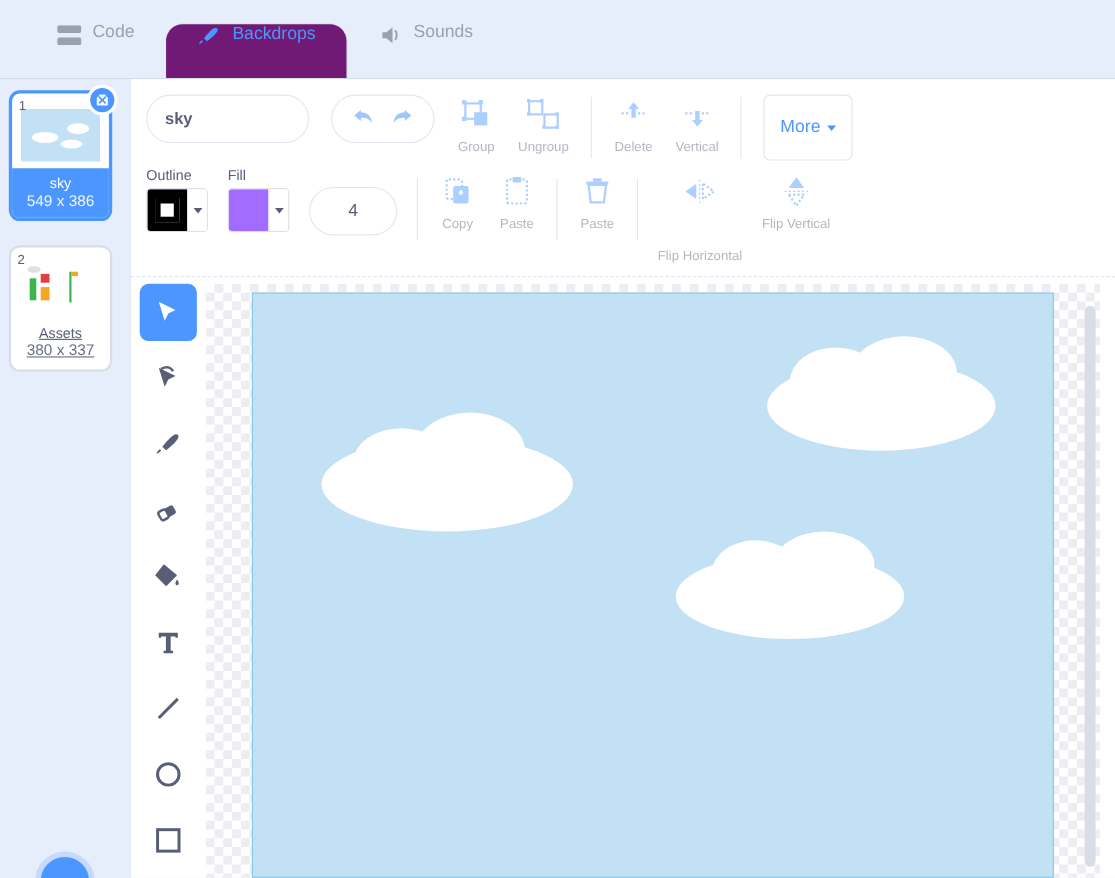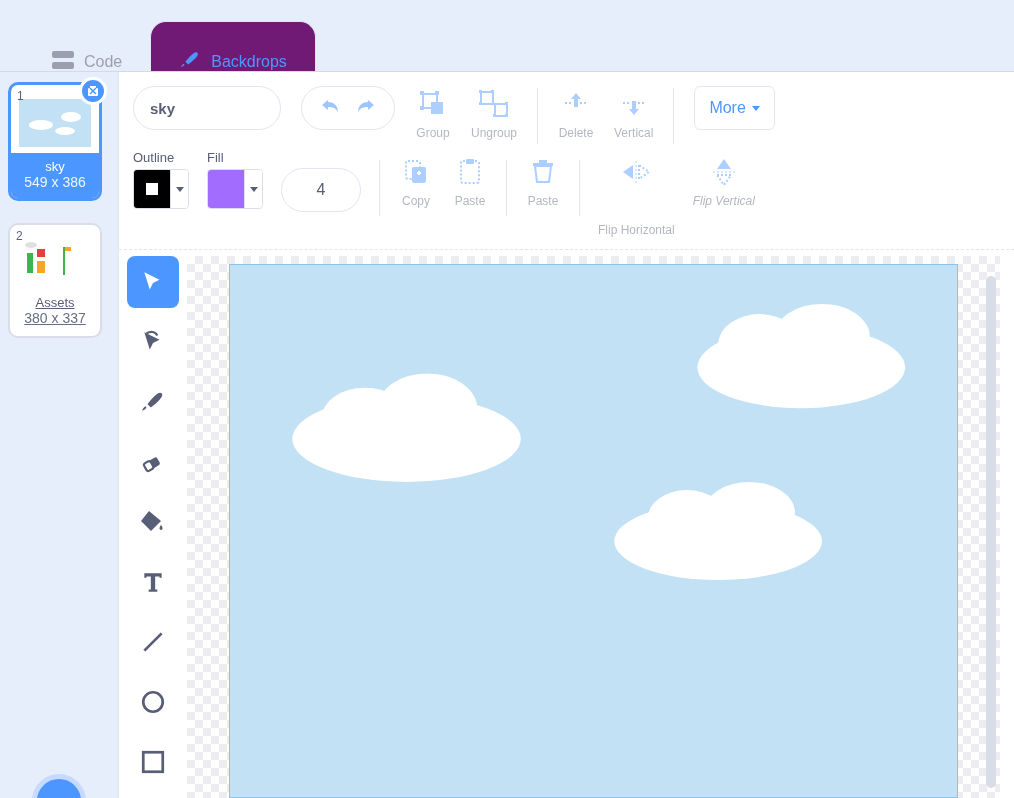--- a/index.html
+++ b/index.html
@@ -13,21 +13,21 @@
   }
   
   .tabbar {
     padding-top: 18px;
     height: 72px;
     display: flex; align-items: flex-end;
     padding-left: 24px;
     border-bottom: 1px solid #d3d9e6;
   }
   .tab {
-    display: flex; align-items: flex-end;
+    display: flex; align-items: flex-start;
     gap: 10px;
     height: 50px;
     padding: 0 28px;
     font-size: 16px;
     border-radius: 16px 16px 0 0;
     cursor: pointer;
   }
   .tab .icon { width: 22px; height: 22px; display:flex; align-items:center; justify-content:center;}
   .tab-inactive { color: #9aa0b0; }
   .tab-active {
@@ -153,21 +153,21 @@
   .swatch {
     width:56px; height:40px; display:flex;
     border:1px solid #dcdfea; border-radius:4px; overflow:hidden;
   }
   .swatch .color { flex:1;}
   .swatch .caret {
     width:18px; background:#fff; display:flex; align-items:center; justify-content:center;
     border-left:1px solid #dcdfea;
   }
   .more-btn {
-    height:44px; border:1px solid #e1e6f2;border-radius:6px;
+    height:60px; border:1px solid #e1e6f2;border-radius:6px;
     padding:0 14px; display:flex; align-items:center; gap:6px;
     color:#4C97FF; font-size:16px;
   }
   
   .canvas-wrap{
     flex:1;
     display:flex;
     position:relative;
   }
   .tool-col{
@@ -224,20 +224,29 @@
     <span>Code</span>
   </div>
   <div class="tab tab-active">
     <span class="icon">
       <svg width="22" height="22" viewBox="0 0 24 24" fill="#4C97FF">
           <path d="M20 4c-1.5-1.5-4 0-7 3s-6 7-6 7l3 3s4-3 7-6 4.5-5.5 3-7zM5 16c-2 1-3 4-3 4s3-1 4-3l-1-1z"></path>
         </svg>
     </span>
     <span>Backdrops</span>
   </div>
+  <div class="tab tab-inactive">
+    <span class="icon">
+      <svg width="22" height="22" viewBox="0 0 24 24" fill="#9aa0b0">
+          <path d="M4 9v6h4l6 5V4l-6 5H4z"></path>
+          <path d="M17 8c1.5 1 1.5 7 0 8" stroke="#9aa0b0" stroke-width="2" fill="none" stroke-linecap="round"></path>
+        </svg>
+    </span>
+    <span>Sounds</span>
+  </div>
 </div>
 
 <div class="main">
 
   <div class="costume-list">
 
     <div class="costume-item active">
       <span class="num" style="color:#575e75;">1</span>
       <div class="delete-badge">
         <svg width="12" height="12" viewBox="0 0 12 12">
@@ -426,21 +435,21 @@
       <div class="mini-col disabled" style="margin-top:4px;gap:33px;">
         <span class="mini-icon">
           <svg width="30" height="22" viewBox="0 0 30 22">
               <path d="M12 4v14L2 11z" fill="#4C97FF"></path>
               <path d="M18 4v14l10-7z" fill="none" stroke="#4C97FF" stroke-width="2" stroke-dasharray="2 2"></path>
               <line x1="15" y1="0" x2="15" y2="22" stroke="#4C97FF" stroke-width="1" stroke-dasharray="2 2"></line>
             </svg>
         </span>
         <span class="lbl">Flip Horizontal</span>
       </div>
-      <div class="mini-col disabled" style="margin-top:4px;font-style:italic;">
+      <div class="mini-col disabled" style="margin-top:4px;">
         <span class="mini-icon">
           <svg width="22" height="30" viewBox="0 0 22 30">
               <path d="M4 12h14L11 2z" fill="#4C97FF"></path>
               <path d="M4 18h14l-7 10z" fill="none" stroke="#4C97FF" stroke-width="2" stroke-dasharray="2 2"></path>
               <line x1="0" y1="15" x2="22" y2="15" stroke="#4C97FF" stroke-width="1" stroke-dasharray="2 2"></line>
             </svg>
         </span>
         <span class="lbl">Flip Vertical</span>
       </div>
     </div>

